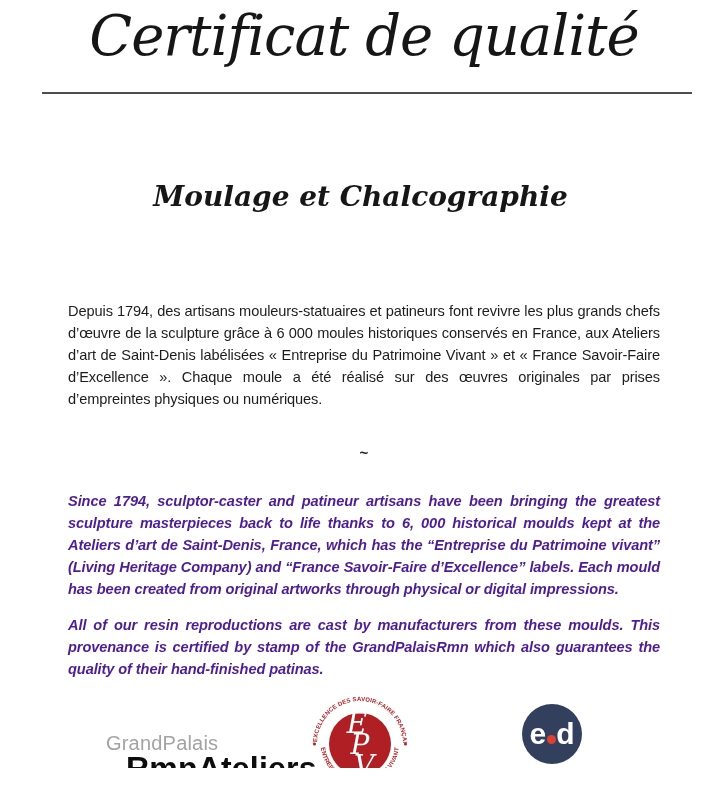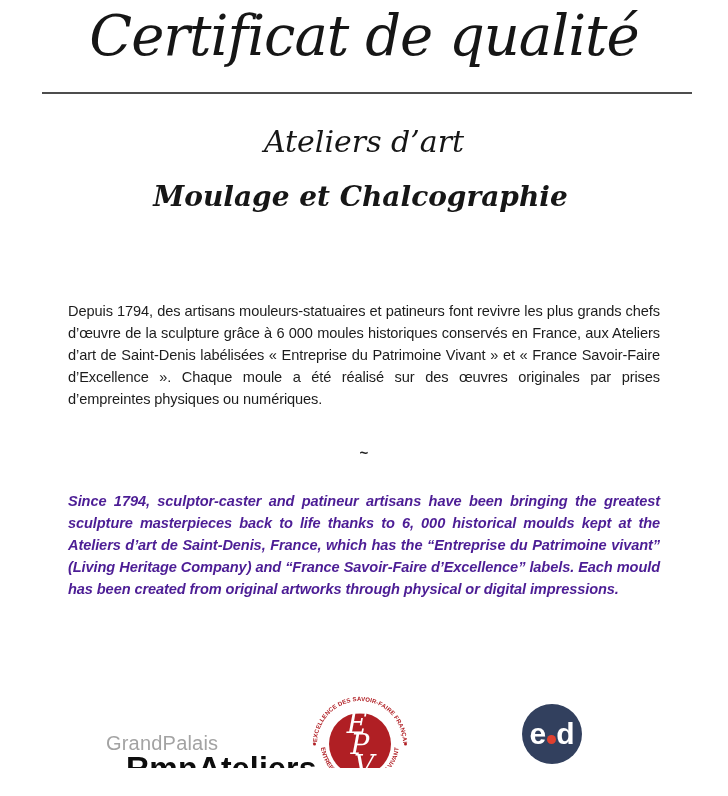--- a/index.html
+++ b/index.html
@@ -100,28 +100,28 @@
     clip-path:polygon(0 45%,35% 40%,30% 5%,60% 30%,100% 0,85% 55%,95% 100%,15% 100%);
   }
 </style>
 </head>
 <body>
 
 <div class="page">
 
   <div class="script title">Certificat de qualité</div>
   <div class="rule"></div>
-  <div class="script subtitle1">Ateliers d’art</div>
   <div class="script subtitle2">Moulage et Chalcographie</div>
 
   <div class="para fr1">Depuis 1794, des artisans mouleurs-statuaires et patineurs font revivre les plus grands chefs d’œuvre de la sculpture grâce à 6 000 moules historiques conservés en France, aux Ateliers d’art de Saint-Denis labélisées « Entreprise du Patrimoine Vivant » et « France Savoir-Faire d’Excellence ». Chaque moule a été réalisé sur des œuvres originales par prises d’empreintes physiques ou numériques.</div>
 
   <div class="tilde">~</div>
 
   <div class="para en en1">Since 1794, sculptor-caster and patineur artisans have been bringing the greatest sculpture masterpieces back to life thanks to 6, 000 historical moulds kept at the Ateliers d’art de Saint-Denis, France, which has the “Entreprise du Patrimoine vivant” (Living Heritage Company) and “France Savoir-Faire d’Excellence” labels. Each mould has been created from original artworks through physical or digital impressions.</div>
+  <div class="para en en2">All of our resin reproductions are cast by manufacturers from these moulds. This provenance is certified by stamp of the GrandPalaisRmn which also guarantees the quality of their hand-finished patinas.</div>
 
   <div class="gp-logo">
     <div class="gp-line1">GrandPalais</div>
     <div class="gp-line2">RmnAteliers</div>
   </div>
 
   <svg class="epv-logo" viewBox="0 0 104 104" xmlns="http://www.w3.org/2000/svg">
     <defs>
       <path id="epvArcTop" d="M 9,54 A 43,43 0 0 1 95,54"></path>
       <path id="epvArcBot" d="M 13,54 A 39,39 0 0 0 91,54"></path>

